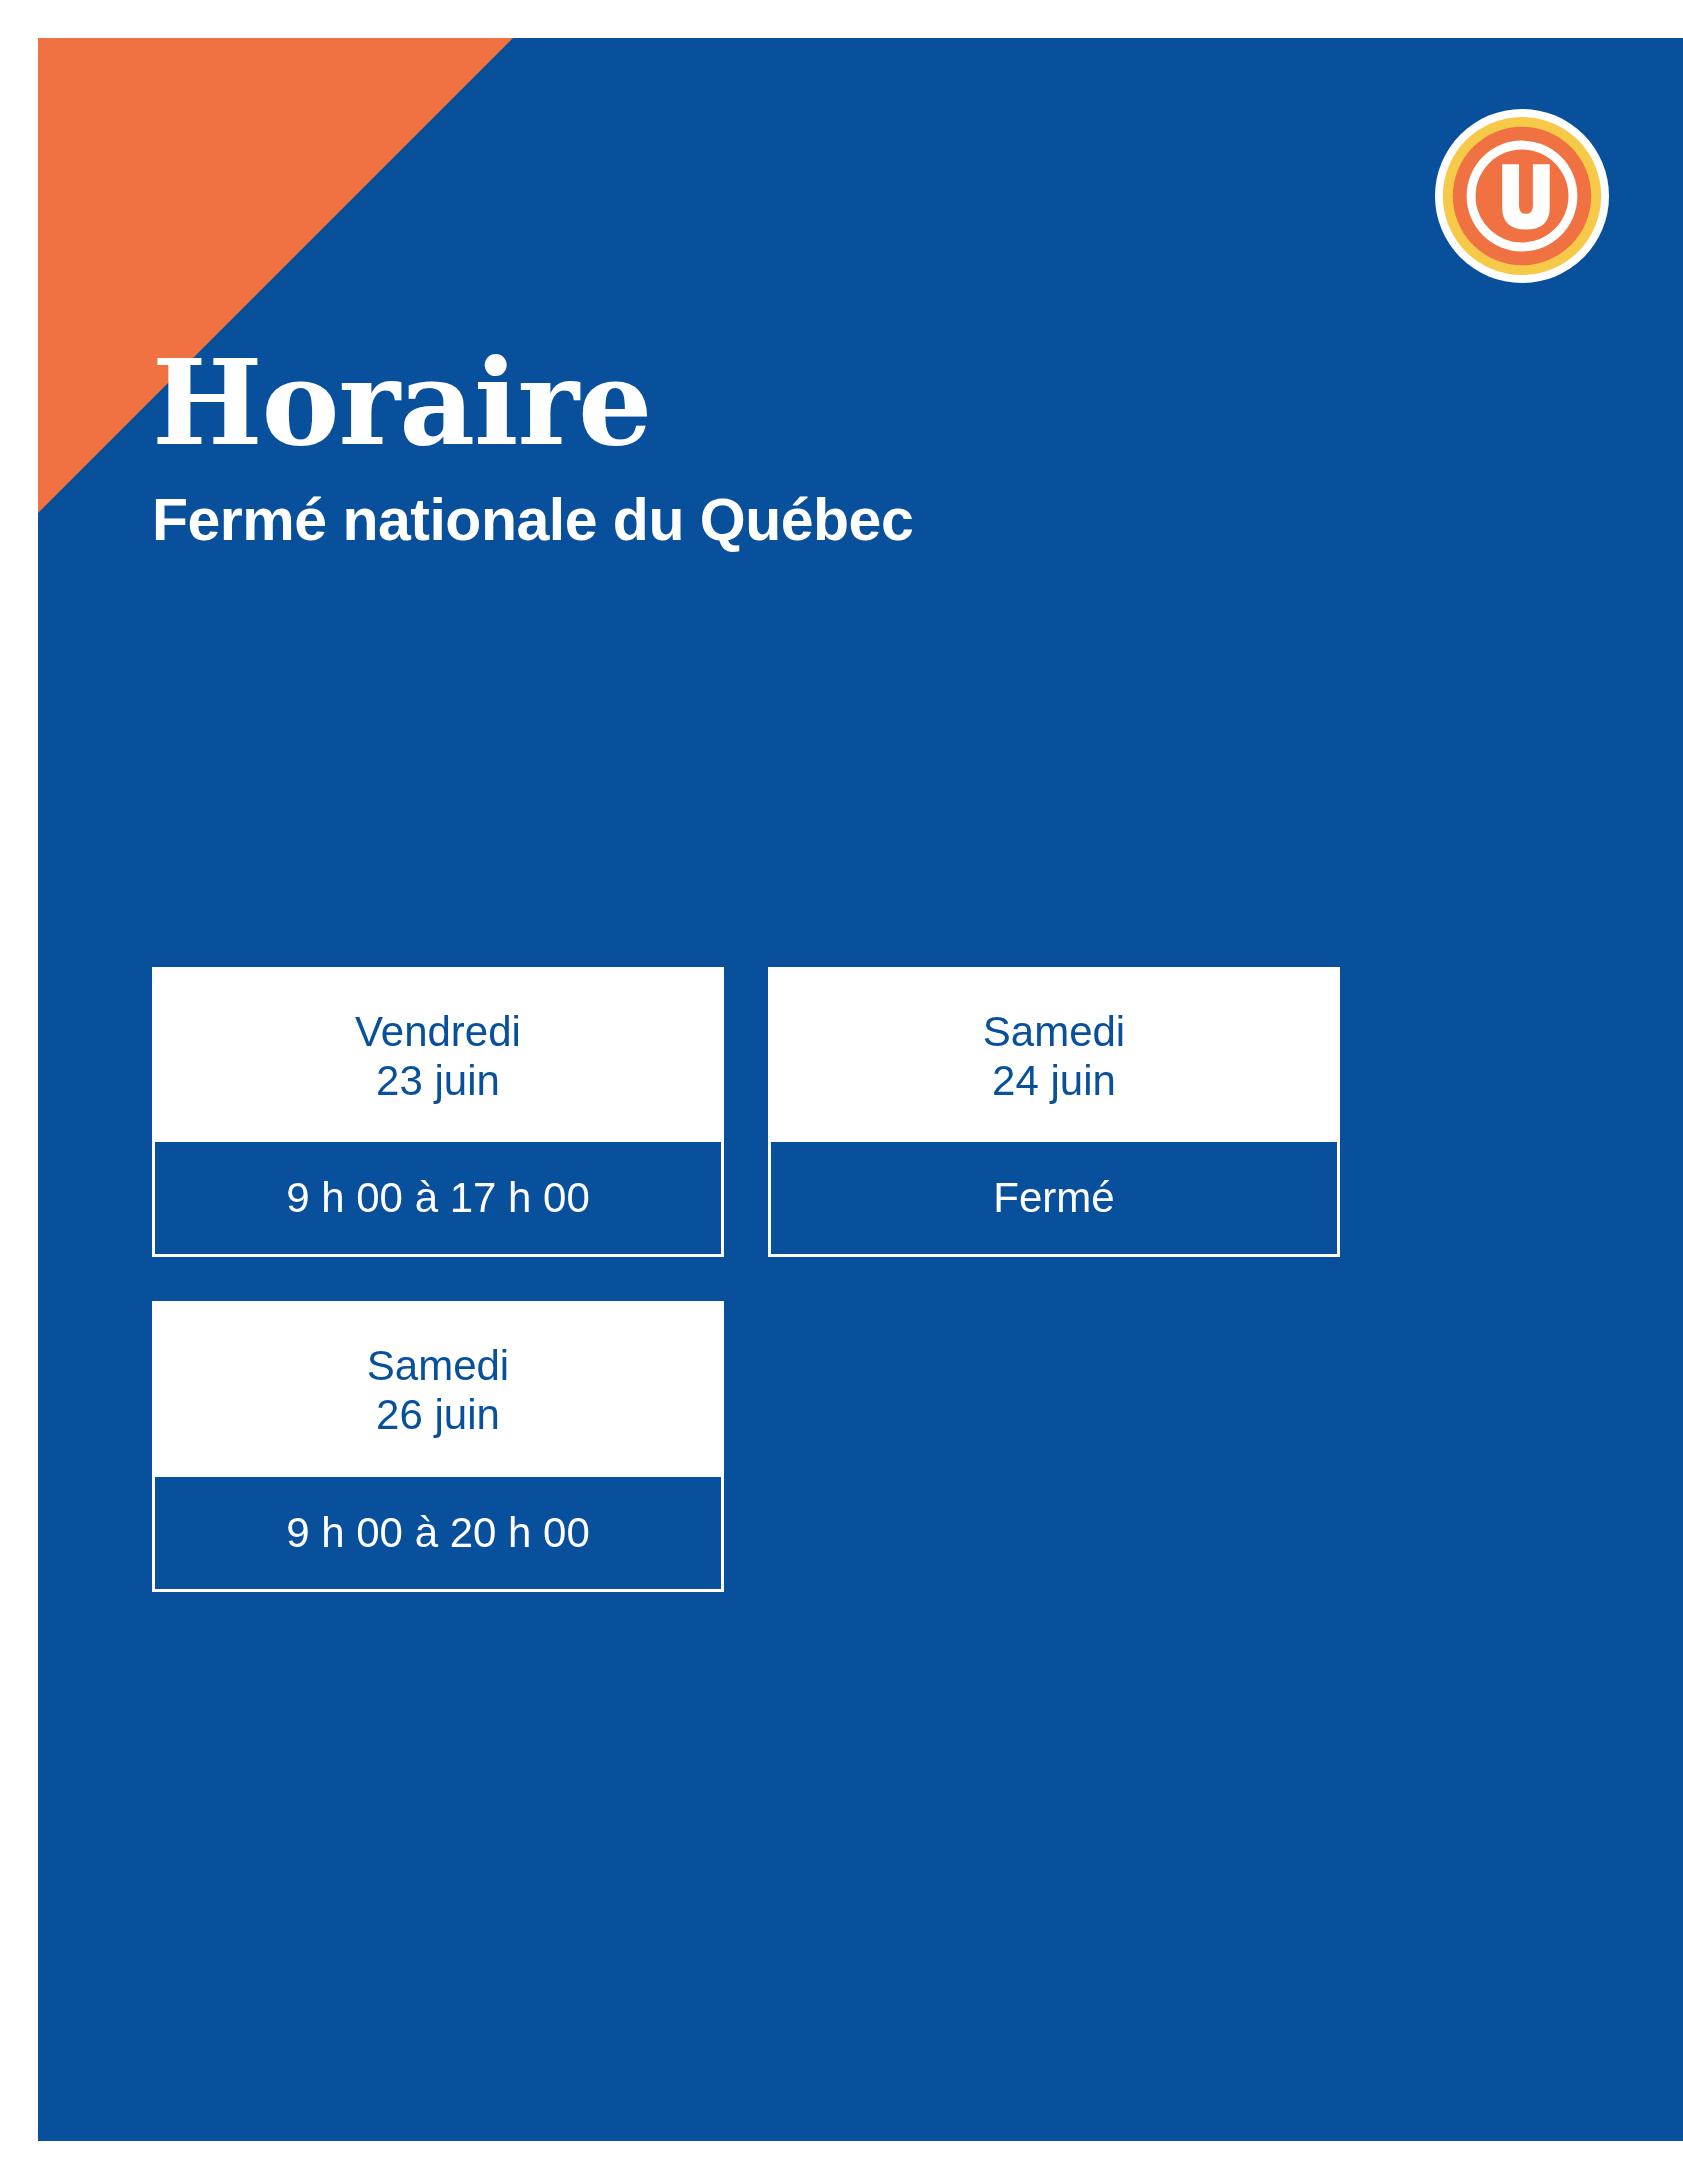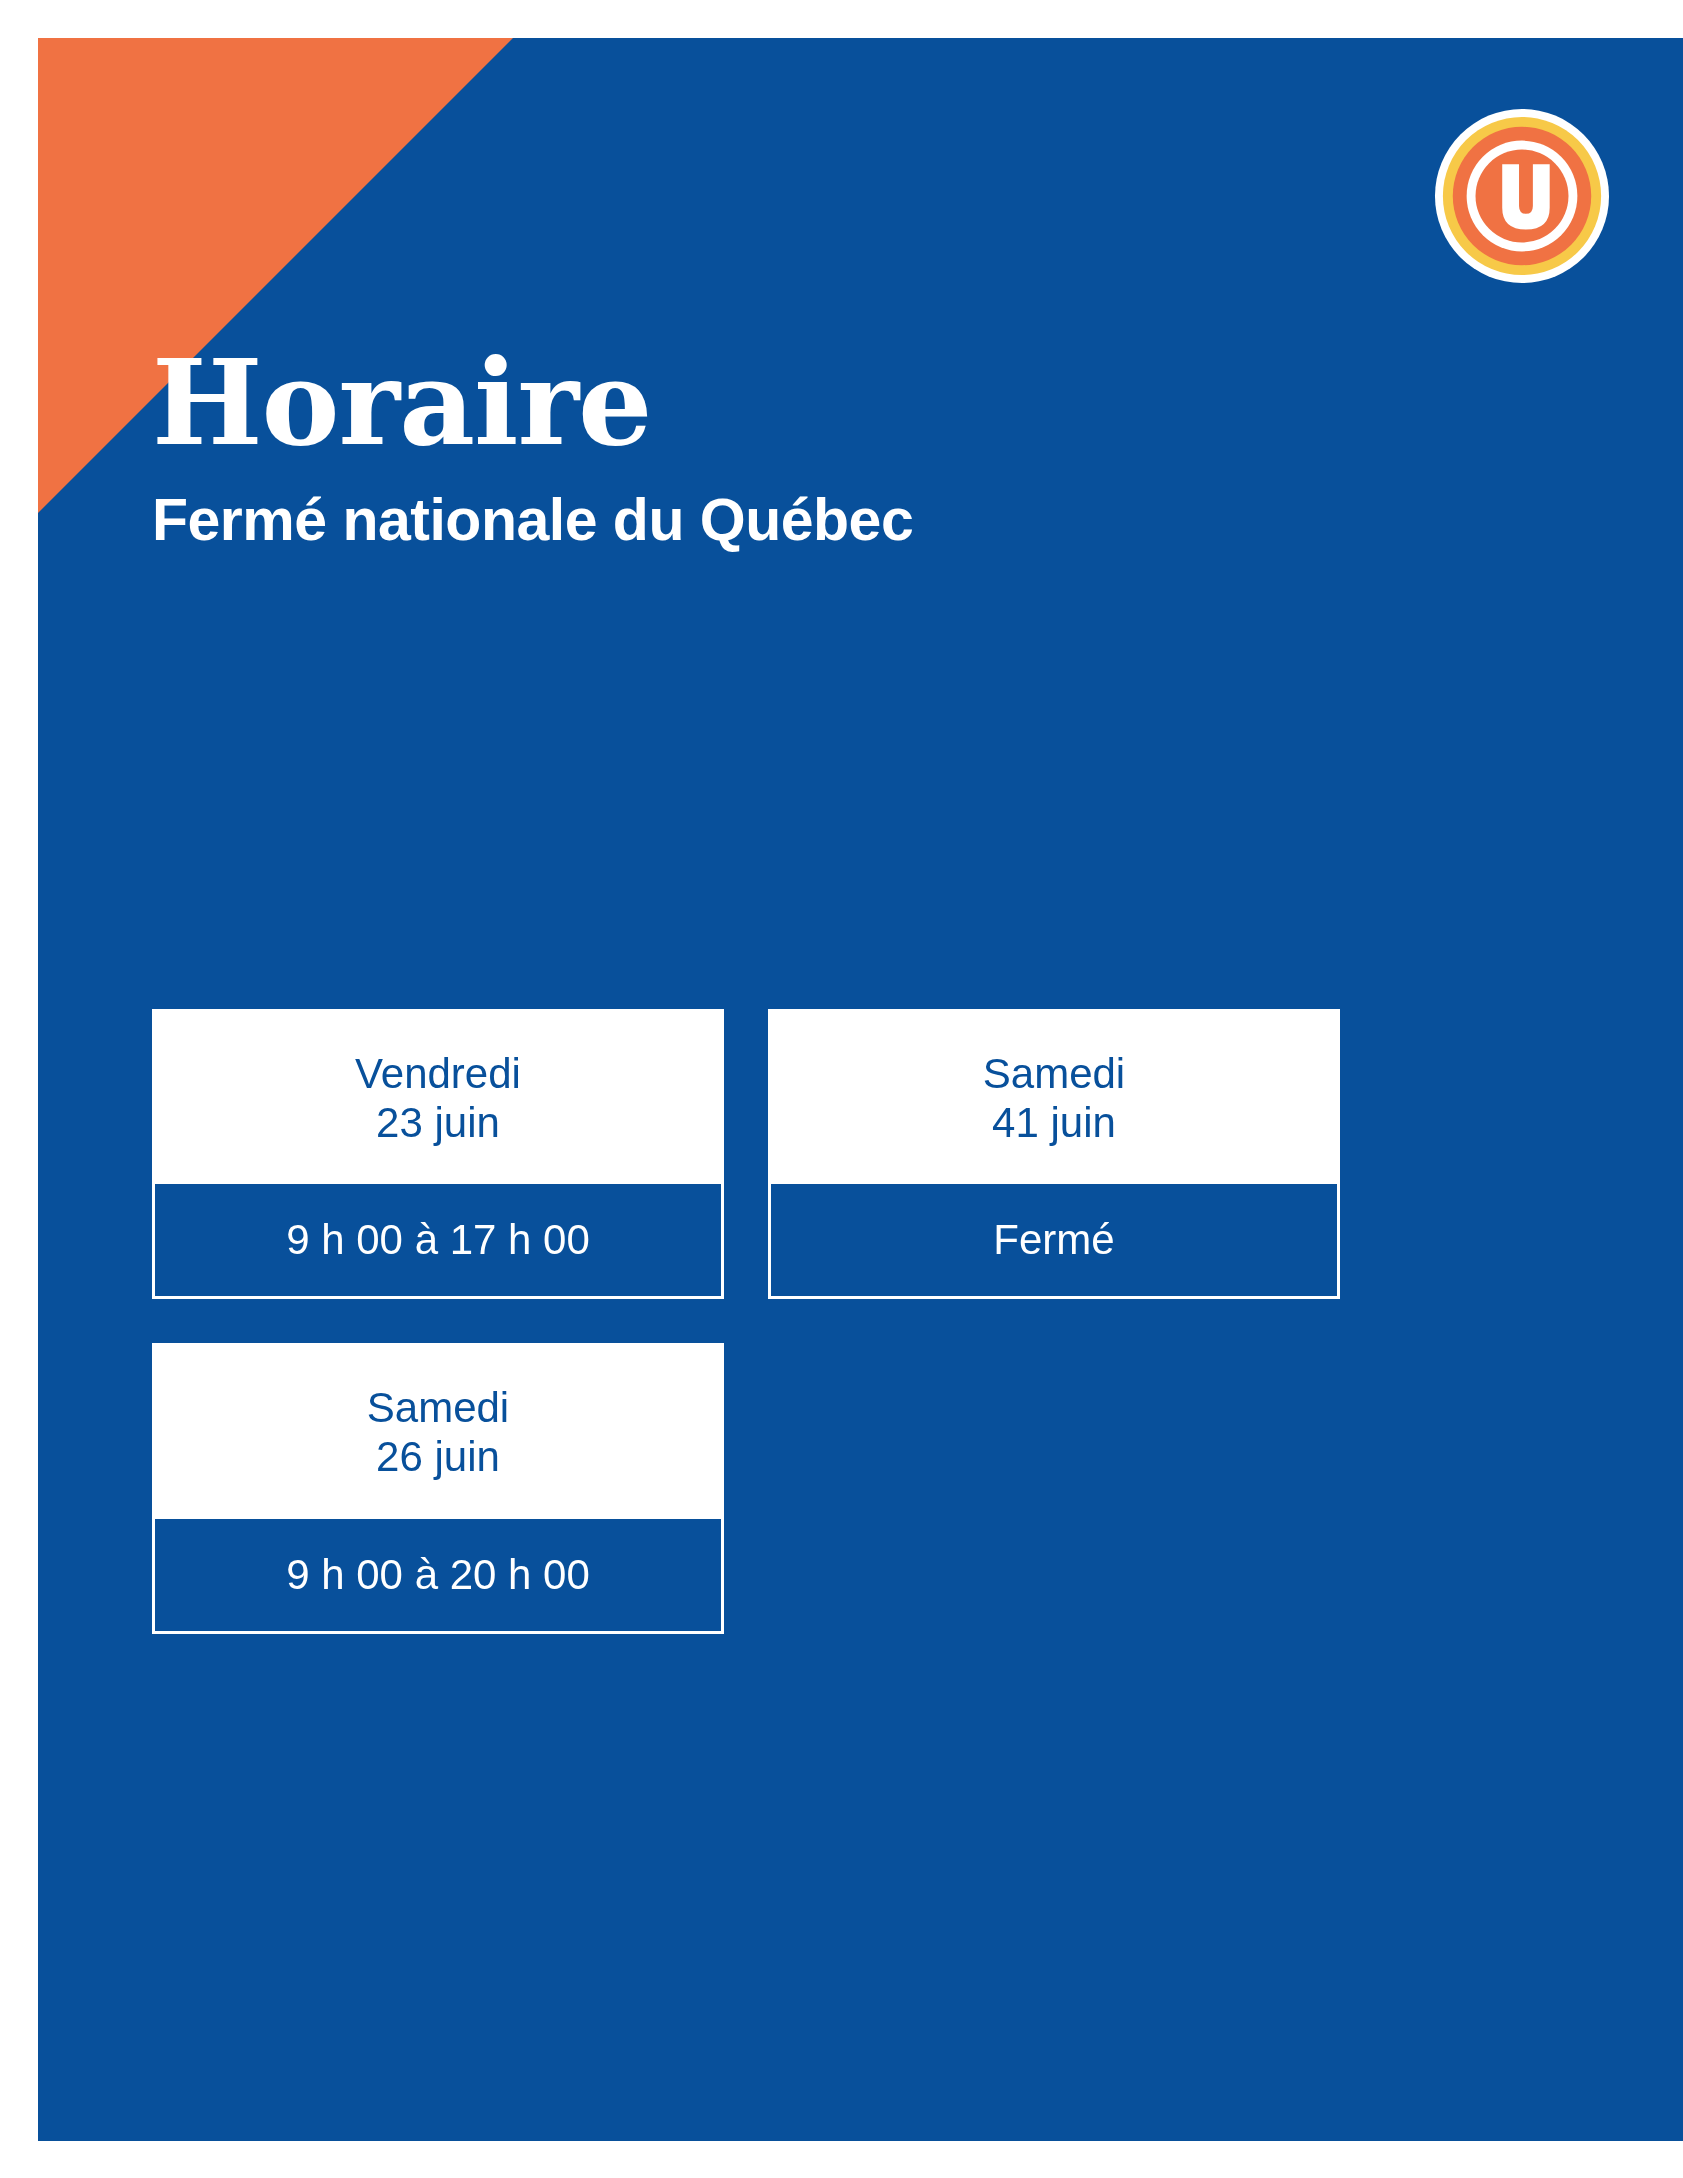--- a/index.html
+++ b/index.html
@@ -67,21 +67,21 @@
     line-height: 1.1;
     color: #ffffff;
     margin: 26px 0 0 0;
     letter-spacing: -0.5px;
   }
 
   
   .cards {
     position: absolute;
     left: 114px;
-    top: 971px;
+    top: 929px;
     width: 1386px;
     display: grid;
     grid-template-columns: 572px 572px;
     grid-column-gap: 212px;
     grid-row-gap: 127px;
     gap: 44px;
   }
   .card {
     border: 3px solid #ffffff;
     box-sizing: border-box;
@@ -142,21 +142,21 @@
         <span class="day">Vendredi</span>
         <span class="date">23 juin</span>
       </div>
       <div class="card-hours">9 h 00 à 17 h 00</div>
     </div>
 
 
     <div class="card">
       <div class="card-head">
         <span class="day">Samedi</span>
-        <span class="date">41 juin</span>
+        <span class="date">24 juin</span>
       </div>
       <div class="card-hours">Fermé</div>
     </div>
 
     <div class="card">
       <div class="card-head">
         <span class="day">Samedi</span>
         <span class="date">26 juin</span>
       </div>
       <div class="card-hours">9 h 00 à 20 h 00</div>

